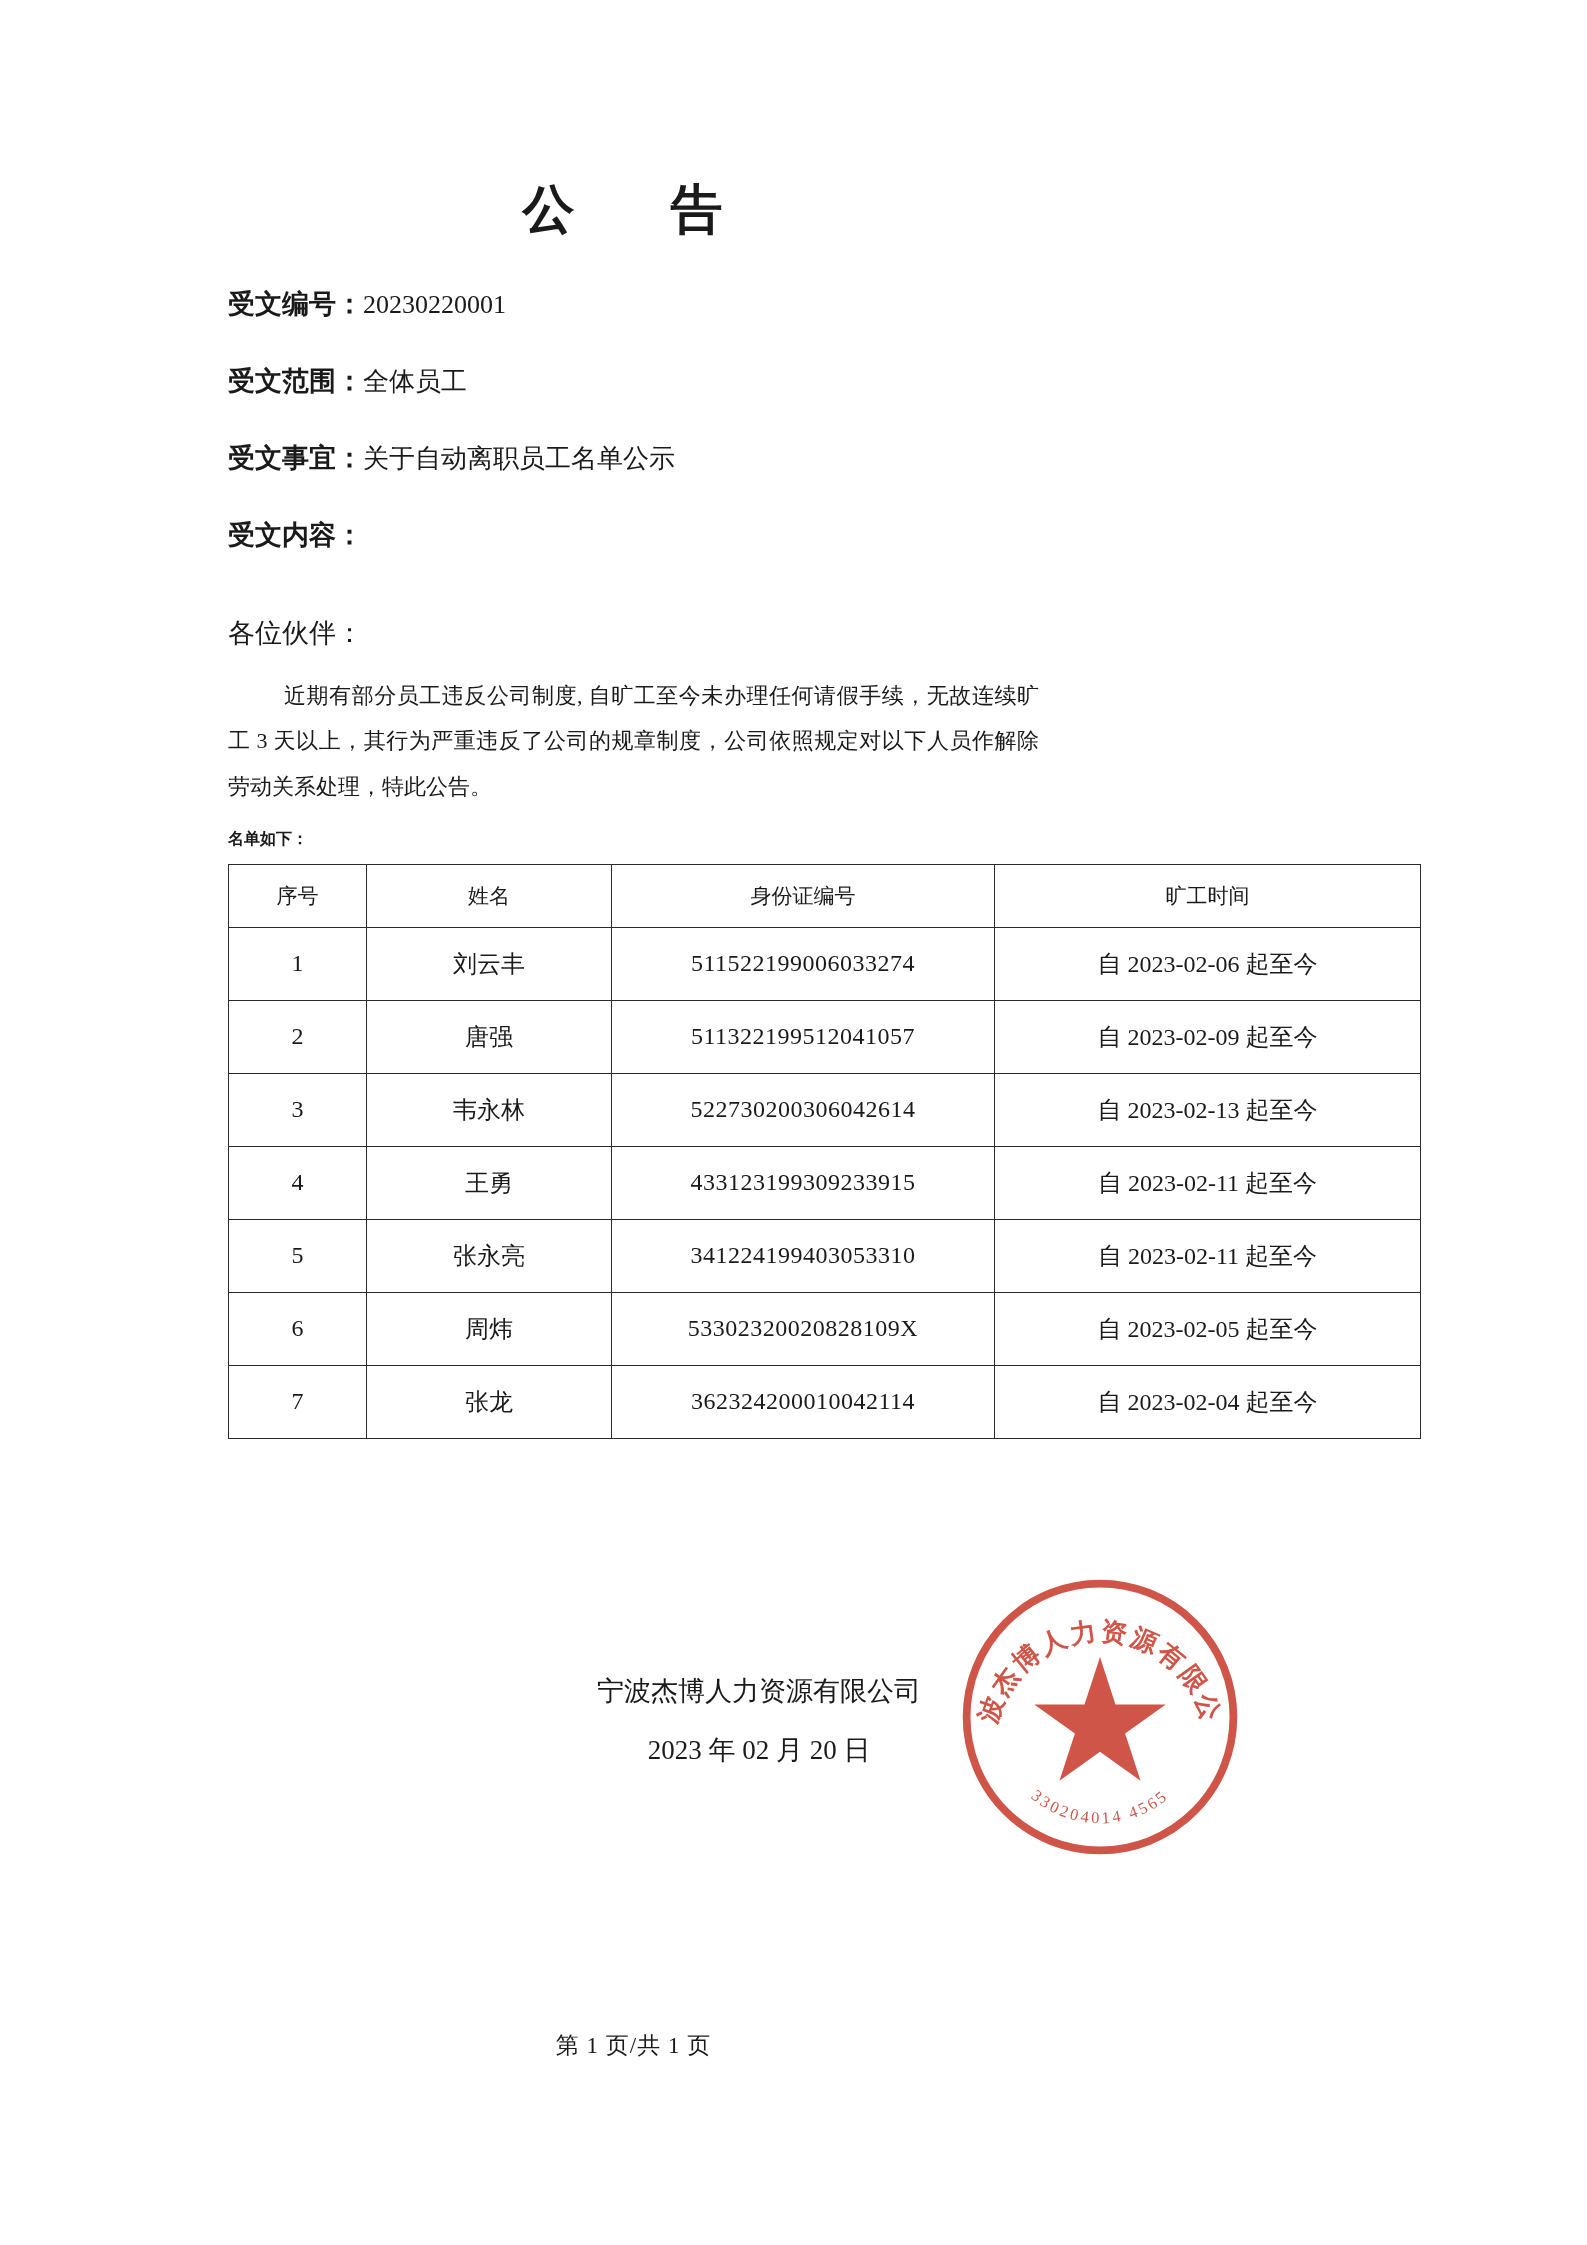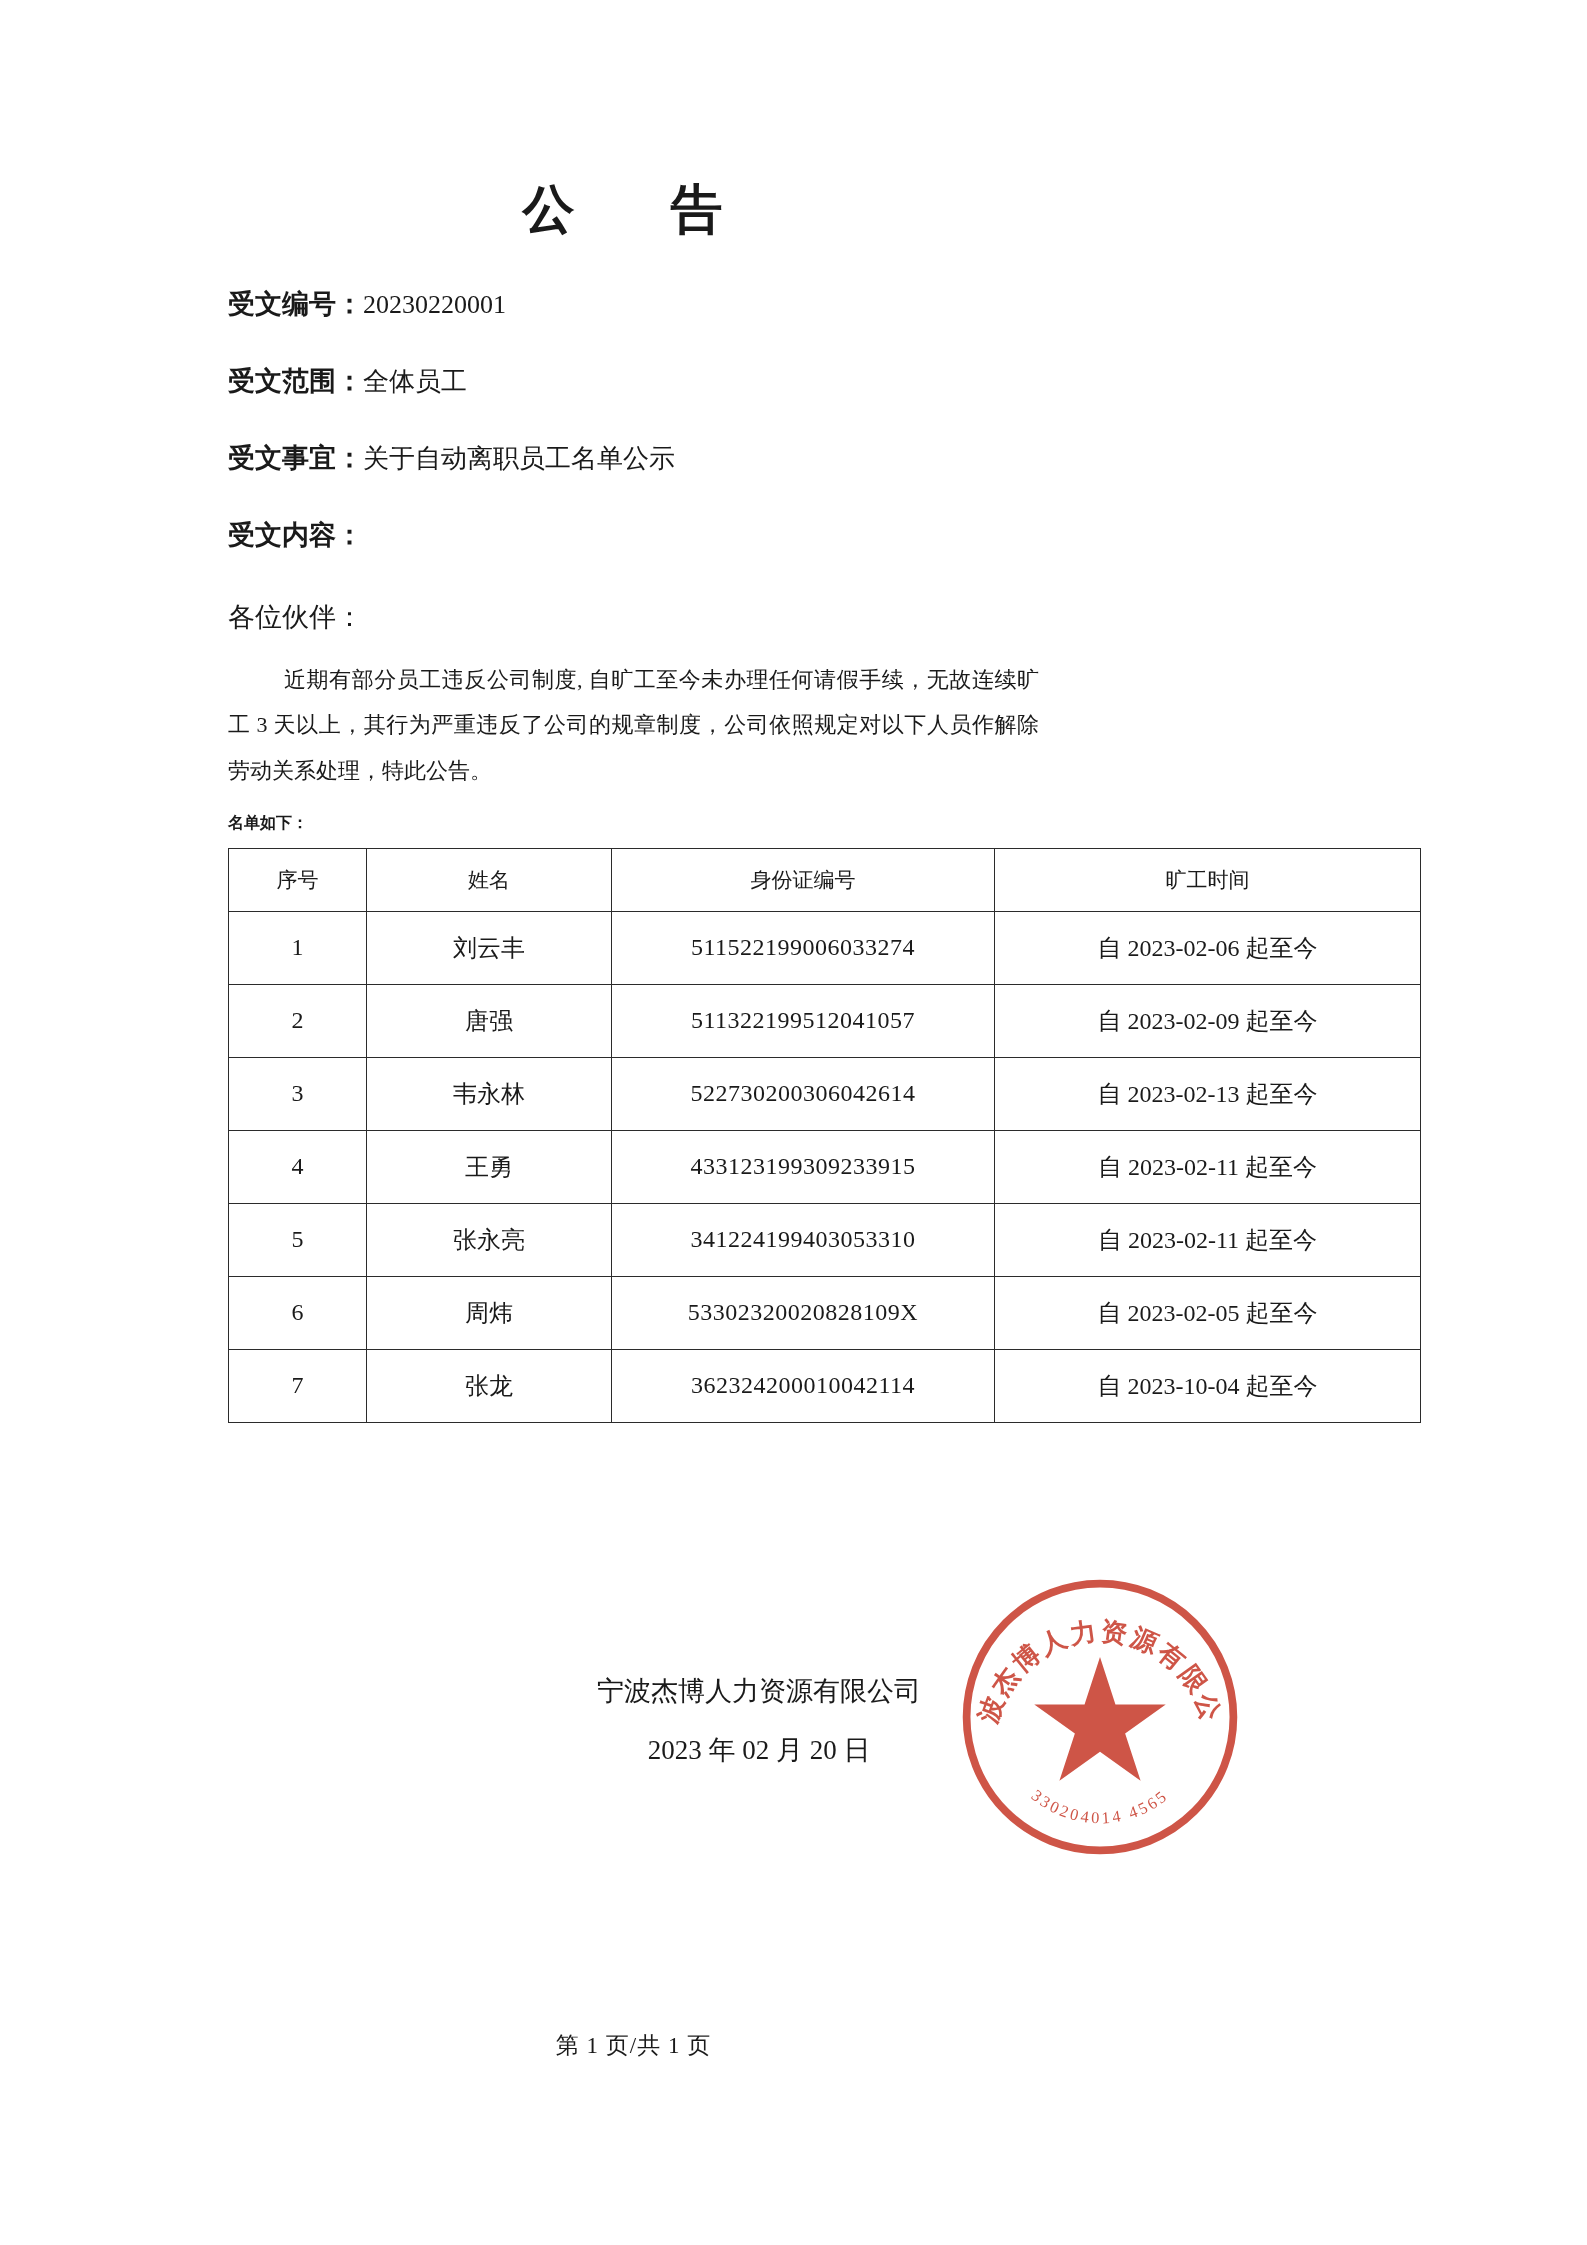--- a/index.html
+++ b/index.html
@@ -45,21 +45,21 @@
   }
   .field-value {
     font-size: 26px;
   }
   .field-value.num {
     font-family: Liberation Serif, serif;
     text-align: right;
   }
   .salutation {
     font-size: 27px;
-    margin-top: 46px;
+    margin-top: 62px;
   }
   .para {
     font-size: 22px;
     line-height: 2.05;
     text-align: justify;
     margin-top: 22px;
     text-indent: 56px;
   }
   .list-head {
     font-size: 16px;
@@ -204,21 +204,21 @@
         <tr>
           <td class="seq">6</td>
           <td class="name">周炜</td>
           <td class="idnum">53302320020828109X</td>
           <td class="period">自 2023-02-05 起至今</td>
         </tr>
         <tr>
           <td class="seq">7</td>
           <td class="name">张龙</td>
           <td class="idnum">362324200010042114</td>
-          <td class="period">自 2023-10-04 起至今</td>
+          <td class="period">自 2023-02-04 起至今</td>
         </tr>
       </tbody>
     </table>
 
   </div>
 
   <div class="signature">
     <div>宁波杰博人力资源有限公司</div>
     <div>2023 年 02 月 20 日</div>
   </div>

